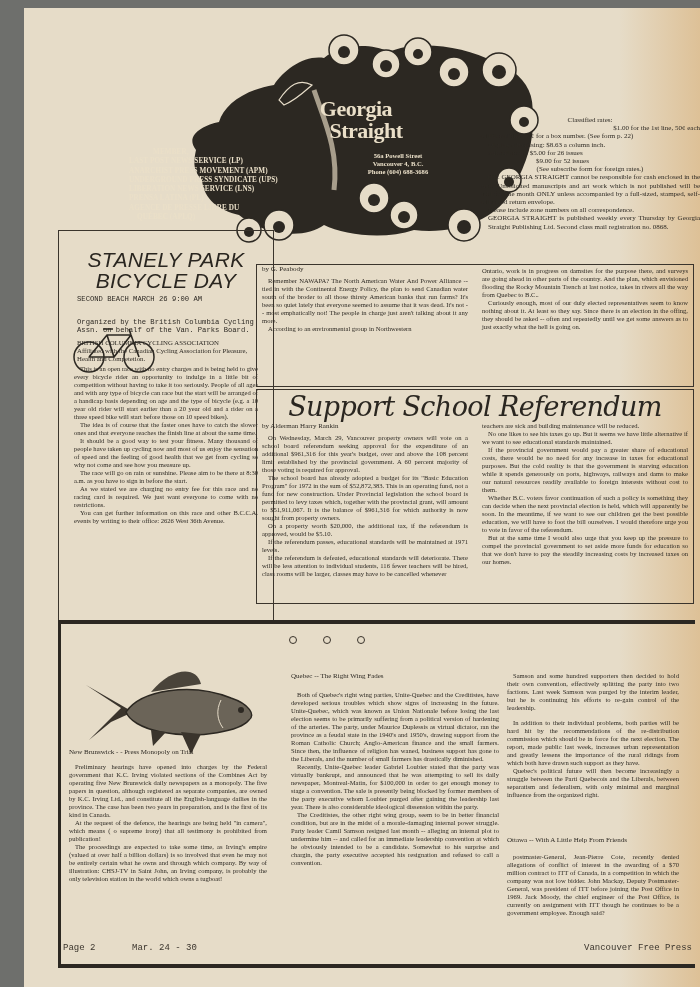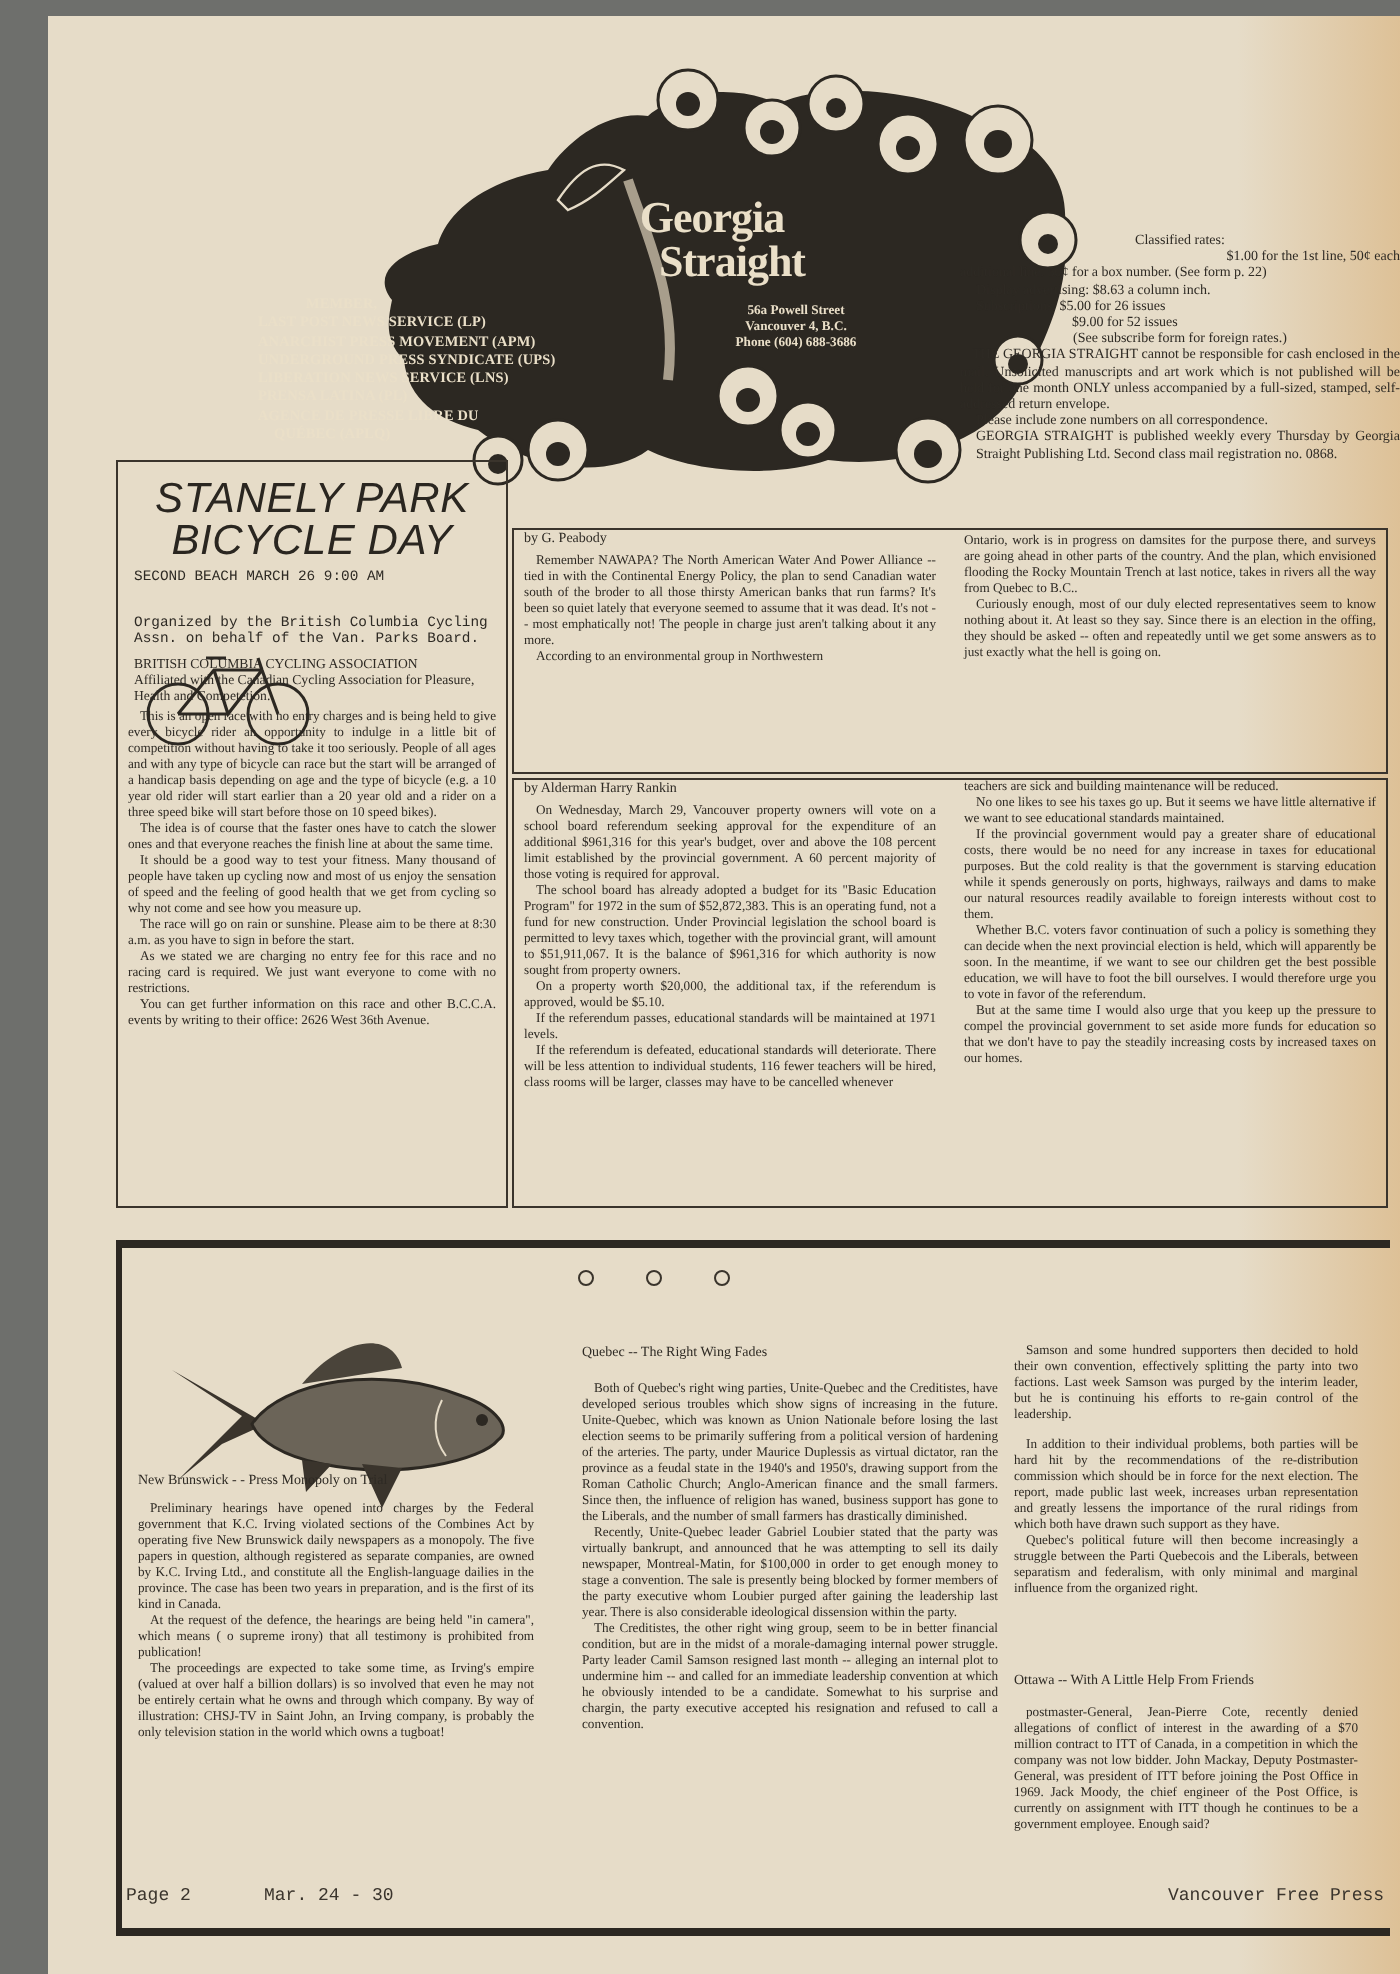--- a/index.html
+++ b/index.html
@@ -137,21 +137,21 @@
     <p>additional line. 50¢ for a box number. (See form p. 22)</p>
     <p class="ind">Display advertising: $8.63 a column inch.</p>
     <p class="ind">Subscriptions: $5.00 for 26 issues</p>
     <p class="ind2">$9.00 for 52 issues</p>
     <p class="center">(See subscribe form for foreign rates.)</p>
     <p style="text-indent:6px">THE GEORGIA STRAIGHT cannot be responsible for cash enclosed in the mail. Unsolicited manuscripts and art work which is not published will be held for one month ONLY unless accompanied by a full-sized, stamped, self-addressed return envelope.</p>
     <p class="ind">Please include zone numbers on all correspondence.</p>
     <p class="ind">GEORGIA STRAIGHT is published weekly every Thursday by Georgia Straight Publishing Ltd. Second class mail registration no. 0868.</p>
   </div>
 
-  <div class="box" style="left:34px; top:222px; width:194px; height:372px; padding:0;">
+  <div class="box" style="left:34px; top:222px; width:194px; height:372px; padding:10px;">
     <div class="stanley-title" style="margin-top:8px;">
       <div>STANELY PARK</div>
       <div>BICYCLE DAY</div>
     </div>
     <div class="mono" style="margin:4px 0 0 8px;">SECOND BEACH  MARCH 26   9:00 AM</div>
     <svg class="abs" style="left:10px; top:92px;" width="90" height="52" viewBox="0 0 90 52">
       <circle cx="20" cy="34" r="15" fill="none" stroke="#2c2822" stroke-width="1.5"></circle>
       <circle cx="70" cy="34" r="15" fill="none" stroke="#2c2822" stroke-width="1.5"></circle>
       <path d="M20 34 L38 12 L62 12 L70 34 M38 12 L45 34 L62 12 M45 34 L20 34 M60 6 L62 12 M34 6 L44 6" fill="none" stroke="#2c2822" stroke-width="1.6"></path>
     </svg>
@@ -178,20 +178,21 @@
         <p>According to an environmental group in Northwestern</p>
       </div>
       <div class="col-text" style="width:206px; margin-top:2px;">
         <p class="noind">Ontario, work is in progress on damsites for the purpose there, and surveys are going ahead in other parts of the country. And the plan, which envisioned flooding the Rocky Mountain Trench at last notice, takes in rivers all the way from Quebec to B.C..</p>
         <p>Curiously enough, most of our duly elected representatives seem to know nothing about it. At least so they say. Since there is an election in the offing, they should be asked -- often and repeatedly until we get some answers as to just exactly what the hell is going on.</p>
       </div>
     </div>
   </div>
 
   <div class="box" style="left:232px; top:381px; width:436px; height:213px;">
+    <div class="headline-italic" style="margin-top:2px;">Support School Referendum</div>
     <div style="display:flex; gap:14px; padding:0 5px;">
       <div class="col-text" style="width:206px;">
         <p class="noind subhead" style="margin-bottom:3px;">by Alderman Harry Rankin</p>
         <p>On Wednesday, March 29, Vancouver property owners will vote on a school board referendum seeking approval for the expenditure of an additional $961,316 for this year's budget, over and above the 108 percent limit established by the provincial government. A 60 percent majority of those voting is required for approval.</p>
         <p>The school board has already adopted a budget for its "Basic Education Program" for 1972 in the sum of $52,872,383. This is an operating fund, not a fund for new construction. Under Provincial legislation the school board is permitted to levy taxes which, together with the provincial grant, will amount to $51,911,067. It is the balance of $961,316 for which authority is now sought from property owners.</p>
         <p>On a property worth $20,000, the additional tax, if the referendum is approved, would be $5.10.</p>
         <p>If the referendum passes, educational standards will be maintained at 1971 levels.</p>
         <p>If the referendum is defeated, educational standards will deteriorate. There will be less attention to individual students, 116 fewer teachers will be hired, class rooms will be larger, classes may have to be cancelled whenever</p>
       </div>
       <div class="col-text" style="width:206px; margin-top:0px;">
@@ -211,21 +212,21 @@
 
     <svg class="abs" style="left:20px; top:36px;" width="180" height="100" viewBox="0 0 180 100">
       <path d="M5 25 L40 48 L8 80 L30 62 L52 52 Z" fill="#3a342c"></path>
       <path d="M45 52 C60 30 110 22 150 38 C168 44 175 55 168 60 C160 70 120 80 80 72 C60 68 48 60 45 52 Z" fill="#6b6458" stroke="#2c2822" stroke-width="1.5"></path>
       <path d="M70 32 C90 8 115 5 120 24" fill="#4a443a"></path>
       <path d="M100 72 L110 94 L120 74 Z M70 70 L72 86 L85 72 Z" fill="#3a342c"></path>
       <circle cx="160" cy="50" r="3" fill="#2c2822"></circle>
       <path d="M140 40 C135 50 136 60 142 68" fill="none" stroke="#e6dcc8" stroke-width="1"></path>
     </svg>
 
-    <div class="col-text" style="position:absolute; left:8px; top:112px; width:198px;">
+    <div class="col-text" style="position:absolute; left:8px; top:124px; width:198px;">
       <p class="noind subhead" style="margin-bottom:6px;">New Brunswick - - Press Monopoly on Trial</p>
       <p>Preliminary hearings have opened into charges by the Federal government that K.C. Irving violated sections of the Combines Act by operating five New Brunswick daily newspapers as a monopoly. The five papers in question, although registered as separate companies, are owned by K.C. Irving Ltd., and constitute all the English-language dailies in the province. The case has been two years in preparation, and is the first of its kind in Canada.</p>
       <p>At the request of the defence, the hearings are being held "in camera", which means ( o supreme irony) that all testimony is prohibited from publication!</p>
       <p>The proceedings are expected to take some time, as Irving's empire (valued at over half a billion dollars) is so involved that even he may not be entirely certain what he owns and through which company. By way of illustration: CHSJ-TV in Saint John, an Irving company, is probably the only television station in the world which owns a tugboat!</p>
     </div>
 
     <div class="col-text" style="position:absolute; left:230px; top:48px; width:208px;">
       <p class="noind subhead" style="margin-bottom:10px;">Quebec -- The Right Wing Fades</p>
       <p>Both of Quebec's right wing parties, Unite-Quebec and the Creditistes, have developed serious troubles which show signs of increasing in the future. Unite-Quebec, which was known as Union Nationale before losing the last election seems to be primarily suffering from a political version of hardening of the arteries. The party, under Maurice Duplessis as virtual dictator, ran the province as a feudal state in the 1940's and 1950's, drawing support from the Roman Catholic Church; Anglo-American finance and the small farmers. Since then, the influence of religion has waned, business support has gone to the Liberals, and the number of small farmers has drastically diminished.</p>
       <p>Recently, Unite-Quebec leader Gabriel Loubier stated that the party was virtually bankrupt, and announced that he was attempting to sell its daily newspaper, Montreal-Matin, for $100,000 in order to get enough money to stage a convention. The sale is presently being blocked by former members of the party executive whom Loubier purged after gaining the leadership last year. There is also considerable ideological dissension within the party.</p>

